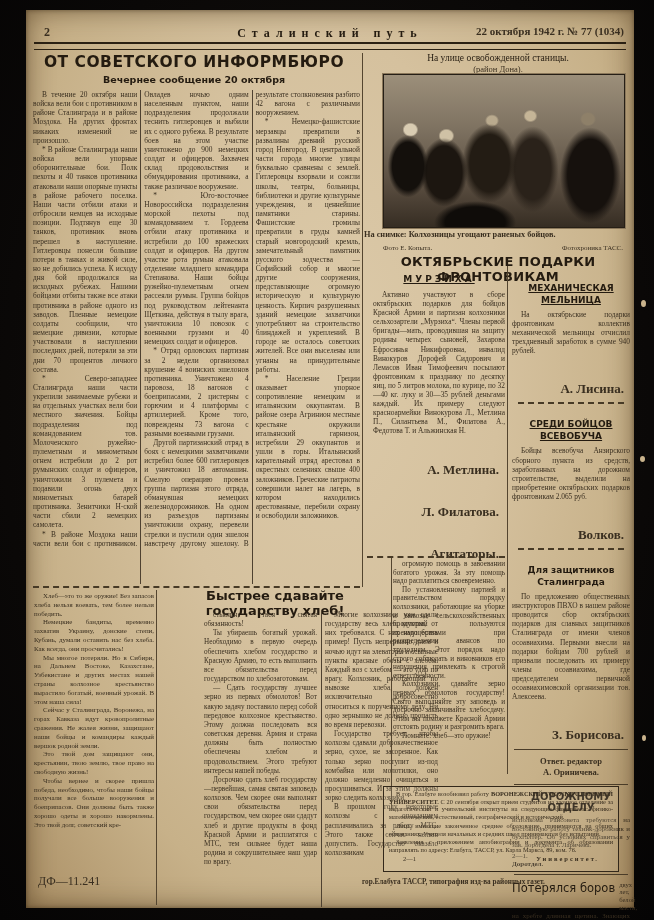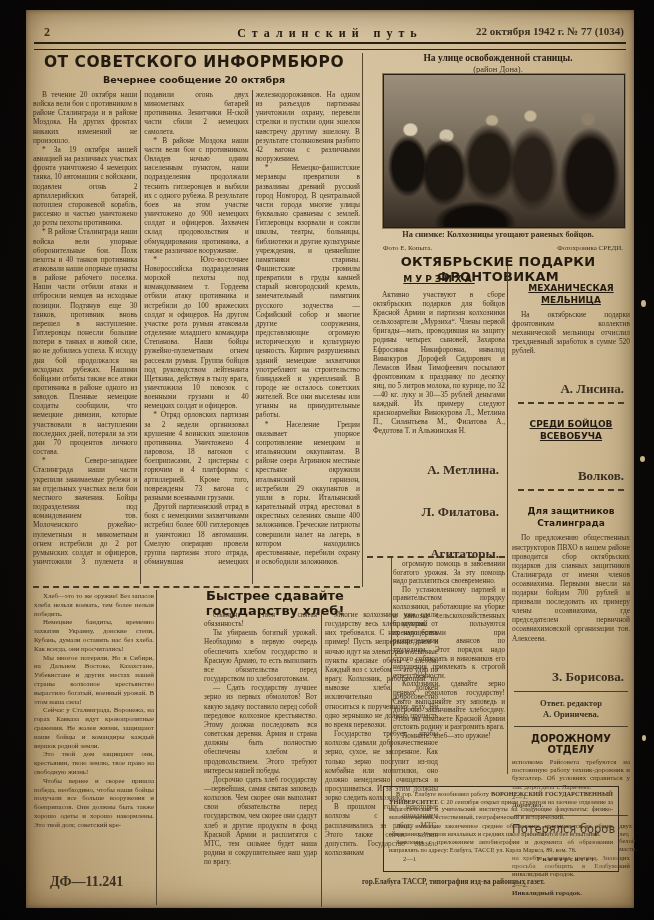--- a/index.html
+++ b/index.html
@@ -35,38 +35,38 @@
   .ib-h2{left:0;top:64px;width:336px;text-align:center;font-size:9.5px;}
   .ib-cols{left:7px;top:80px;width:327px;height:494px;overflow:hidden;
       column-count:3;column-gap:7px;column-rule:1px solid #4e4130;
       font-size:7.4px;line-height:9.15px;}
   .para{margin:0;text-indent:9px;text-align:justify;}
   .ib-divider{left:7px;top:576px;width:327px;}
   .main-vrule{left:336px;top:43px;height:534px;}
 
   
   .ph-title{left:338px;top:43px;width:268px;text-align:center;font-size:9.5px;
-      font-weight:bold;color:#241b10;}
+      font-weight:normal;color:#241b10;}
   .ph-sub{left:338px;top:54px;width:268px;text-align:center;font-size:8.5px;}
   .photo{left:357px;top:64px;width:240px;height:152px;border:1px solid #261f16;
       box-shadow:0 0 0 1px #8a775a;
       background:
        radial-gradient(ellipse 26px 40px at 10% 60%, #14100c 0 60%, transparent 78%),
        radial-gradient(ellipse 11px 10px at 11% 36%, #d9ccb2 0 55%, transparent 72%),
        radial-gradient(ellipse 30px 44px at 25% 64%, #1c1610 0 60%, transparent 78%),
        radial-gradient(ellipse 11px 10px at 26% 40%, #cfc1a5 0 55%, transparent 72%),
        radial-gradient(ellipse 36px 52px at 44% 58%, #231c14 0 55%, transparent 76%),
        radial-gradient(ellipse 10px 9px at 45% 30%, #b9aa8e 0 50%, transparent 70%),
        radial-gradient(ellipse 33px 55px at 62% 62%, #2a221a 0 55%, transparent 78%),
        radial-gradient(ellipse 10px 9px at 61% 27%, #c5b597 0 50%, transparent 70%),
        radial-gradient(ellipse 38px 60px at 86% 66%, #16110d 0 60%, transparent 80%),
        radial-gradient(ellipse 11px 10px at 85% 29%, #8e8069 0 55%, transparent 72%),
        radial-gradient(ellipse 50px 26px at 38% 97%, #0f0c09 0 60%, transparent 82%),
        linear-gradient(180deg,#9c8f7a 0%,#7e7261 35%,#564a3d 75%,#362d23 100%);}
-  .ph-caption{left:338px;top:220px;width:268px;text-align:center;
+  .ph-caption{left:338px;top:220px;width:268px;
       font-size:8.3px;font-weight:bold;}
   .ph-credits{left:357px;top:234px;width:240px;display:flex;
       justify-content:space-between;font-size:7px;}
 
   
   .gifts-h1{left:336px;top:244px;width:272px;text-align:center;font-size:13px;letter-spacing:.3px;}
   .sec-title{font-family:"DejaVu Sans","Liberation Sans",sans-serif;font-weight:bold;
       text-align:center;color:#241b10;}
   .u{text-decoration:underline;}
   .murzikha{left:347px;top:264px;width:132px;}
@@ -105,81 +105,81 @@
 
   
   .uni-box{left:357px;top:776px;width:236px;height:86px;border:1.5px solid #33281a;
       padding:3px 5px;box-sizing:border-box;background:rgba(255,244,220,.12);}
   .uni-box p{margin:0 0 1px;font-size:6.3px;line-height:7.7px;text-align:justify;text-indent:7px;}
   .uni-name{font-weight:bold;}
   .uni-note{display:flex;justify-content:space-between;font-size:6.5px;padding:0 14px;}
   .uni-note .b{font-weight:bold;letter-spacing:2px;}
 
   .imprint{left:336px;top:868px;width:270px;font-size:7.2px;font-weight:bold;}
-  .print-code{left:24px;top:864px;font-size:14px;font-weight:bold;}
+  .print-code{left:12px;top:864px;font-size:12px;font-weight:normal;}
 </style>
 </head>
 <body>
 
 <div class="scan">
   <div class="page">
 
     <header class="abs masthead">
       <span class="pgnum">2</span>
       <span class="mast-title">Сталинский путь</span>
       <span class="mast-date">22 октября 1942 г. № 77 (1034)</span>
     </header>
     <div class="abs mast-rule"></div>
 
     <h1 class="abs ib-h1">ОТ СОВЕТСКОГО ИНФОРМБЮРО</h1>
     <h2 class="abs ib-h2">Вечернее сообщение 20 октября</h2>
     <div class="abs ib-cols">
         <p class="para">В течение 20 октября наши войска вели бои с противником в районе Сталинграда и в районе Моздока. На других фронтах никаких изменений не произошло.</p>
-        <p class="para">* За 19 октября нашей авиацией на различных участках фронта уничтожено 4 немецких танка, 10 автомашин с войсками, подавлен огонь 2 артиллерийских батарей, потоплен сторожевой корабль, рассеяно и частью уничтожено до роты пехоты противника.</p>
         <p class="para">* В районе Сталинграда наши войска вели упорные оборонительные бои. Полк пехоты и 40 танков противника атаковали наши опорные пункты в районе рабочего поселка. Наши части отбили атаки и отбросили немцев на исходные позиции. Подтянув еще 30 танков, противник вновь перешел в наступление. Гитлеровцы понесли большие потери в танках и живой силе, но не добились успеха. К исходу дня бой продолжался на исходных рубежах. Нашими бойцами отбиты также все атаки противника в районе одного из заводов. Пленные немецкие солдаты сообщили, что немецкие дивизии, которые участвовали в наступлении последних дней, потеряли за эти дни 70 процентов личного состава.</p>
         <p class="para">* Северо-западнее Сталинграда наши части укрепили занимаемые рубежи и на отдельных участках вели бои местного значения. Бойцы подразделения под командованием тов. Молоченского ружейно-пулеметным и минометным огнем истребили до 2 рот румынских солдат и офицеров, уничтожили 3 пулемета и подавили огонь двух минометных батарей противника. Зенитчики Н-ской части сбили 2 немецких самолета.</p>
         <p class="para">* В районе Моздока наши части вели бои с противником. Овладев ночью одним населенным пунктом, наши подразделения продолжали теснить гитлеровцев и выбили их с одного рубежа. В результате боев на этом участке уничтожено до 900 немецких солдат и офицеров. Захвачен склад продовольствия и обмундирования противника, а также различное вооружение.</p>
         <p class="para">* Юго-восточнее Новороссийска подразделения морской пехоты под командованием т. Гордеева отбили атаку противника и истребили до 100 вражеских солдат и офицеров. На другом участке рота румын атаковала отделение младшего командира Степанова. Наши бойцы ружейно-пулеметным огнем рассеяли румын. Группа бойцов под руководством лейтенанта Щеткина, действуя в тылу врага, уничтожила 10 повозок с военными грузами и 40 немецких солдат и офицеров.</p>
         <p class="para">* Отряд орловских партизан за 2 недели организовал крушение 4 воинских эшелонов противника. Уничтожено 4 паровоза, 18 вагонов с боеприпасами, 2 цистерны с горючим и 4 платформы с артиллерией. Кроме того, повреждены 73 вагона с разными военными грузами.</p>
         <p class="para">Другой партизанский отряд в боях с немецкими захватчиками истребил более 600 гитлеровцев и уничтожил 18 автомашин. Смелую операцию провела группа партизан этого отряда, обманувшая немецких железнодорожников. На одном из разъездов партизаны уничтожили охрану, перевели стрелки и пустили один эшелон навстречу другому эшелону. В результате столкновения разбито 42 вагона с различными вооружением.</p>
         <p class="para">* Немецко-фашистские мерзавцы превратили в развалины древний русский город Новгород. В центральной части города многие улицы буквально сравнены с землей. Гитлеровцы взорвали и сожгли школы, театры, больницы, библиотеки и другие культурные учреждения, и ценнейшие памятники старины. Фашистские громилы превратили в груды камней старый новгородский кремль, замечательный памятник русского зодчества — Софийский собор и многие другие сооружения, представляющие огромную историческую и культурную ценность. Кирпич разрушенных зданий немецкие захватчики употребляют на строительство блиндажей и укреплений. В городе не осталось советских жителей. Все они выселены или угнаны на принудительные работы.</p>
         <p class="para">* Население Греции оказывает упорное сопротивление немецким и итальянским оккупантам. В районе озера Агринион местные крестьяне окружили итальянский гарнизон, истребили 29 оккупантов и ушли в горы. Итальянский карательный отряд арестовал в окрестных селениях свыше 400 заложников. Греческие патриоты совершили налет на лагерь, в котором находились арестованные, перебили охрану и освободили заложников.</p>
       </div>
     <div class="abs hdash ib-divider"></div>
     <div class="abs vrule main-vrule"></div>
 
     <div class="abs ph-title">На улице освобожденной станицы.</div>
     <div class="abs ph-sub">(район Дона).</div>
     <div class="abs photo"></div>
     <div class="abs ph-caption">На снимке: Колхозницы угощают раненых бойцов.</div>
     <div class="abs ph-credits">
       <span>Фото Е. Копыта.</span>
-      <span>Фотохроника СРЕДИ.</span>
+      <span>Фотохроника ТАСС.</span>
     </div>
 
     <h1 class="abs gifts-h1">ОКТЯБРЬСКИЕ ПОДАРКИ ФРОНТОВИКАМ</h1>
 
     <section class="abs murzikha">
       <div class="sec-title u">МУРЗИХА</div>
       <p class="body-txt para">Активно участвуют в сборе октябрьских подарков для бойцов Красной Армии и партизан колхозники сельхозартели „Мурзиха“. Члены первой бригады—мать, проводившая на защиту родины четырех сыновей, Захарова Ефросинья Никифоровна, инвалид Винокуров Дорофей Сидорович и Лемасов Иван Тимофеевич посылают фронтовикам к празднику по десятку яиц, по 5 литров молока, по курице, по 32—40 кг. луку и 30—35 рублей деньгами каждый. Их примеру следуют красноармейки Винокурова Л., Метлина П., Силантьева М., Филатова А., Федотова Т. и Альжинская Н.</p>
       <div>
           <div class="sig">А. Метлина.</div>
           <div class="sig">Л. Филатова.</div>
           <div class="sig">Агитаторы.</div>
         </div>
     </section>
     <div class="abs hdash mz-divider"></div>
 
     <div class="abs vrule vrule2"></div>
     <section class="abs rightcol">
       <div class="sec-title u">МЕХАНИЧЕСКАЯ МЕЛЬНИЦА</div>
-      <p class="body-txt para">На октябрьские подарки фронтовикам коллектив механической мельницы отчислил трехдневный заработок в сумме 520 рублей.</p>
+      <p class="body-txt para">На октябрьские подарки фронтовикам коллектив механической мельницы отчислил трехдневный заработок в сумме 940 рублей.</p>
       <div class="sig">А. Лисина.</div>
       <div class="hdash"></div>
       <div class="sec-title u">СРЕДИ БОЙЦОВ ВСЕВОБУЧА</div>
+      <p class="body-txt para">Бойцы всевобуча Анзирского сборного пункта из средств, заработанных на дорожном строительстве, выделили на приобретение октябрьских подарков фронтовикам 2.065 руб.</p>
       <div class="sig">Волков.</div>
       <div class="hdash"></div>
       <div class="sec-title">Для защитников Сталинграда</div>
       <p class="body-txt para">По предложению общественных инструкторов ПВХО в нашем районе проводится сбор октябрьских подарков для славных защитников Сталинграда от имени членов осоавиахима. Первыми внесли на подарки бойцам 700 рублей и призвали последовать их примеру члены осоавиахима, где председателем первичной осоавиахимовской организации тов. Алексеева.</p>
       <div class="sig">З. Борисова.</div>
       <div class="hthin"></div>
       <div class="editor-block">
         <div>Ответ. редактор</div>
         <div>А. Ориничева.</div>
       </div>

